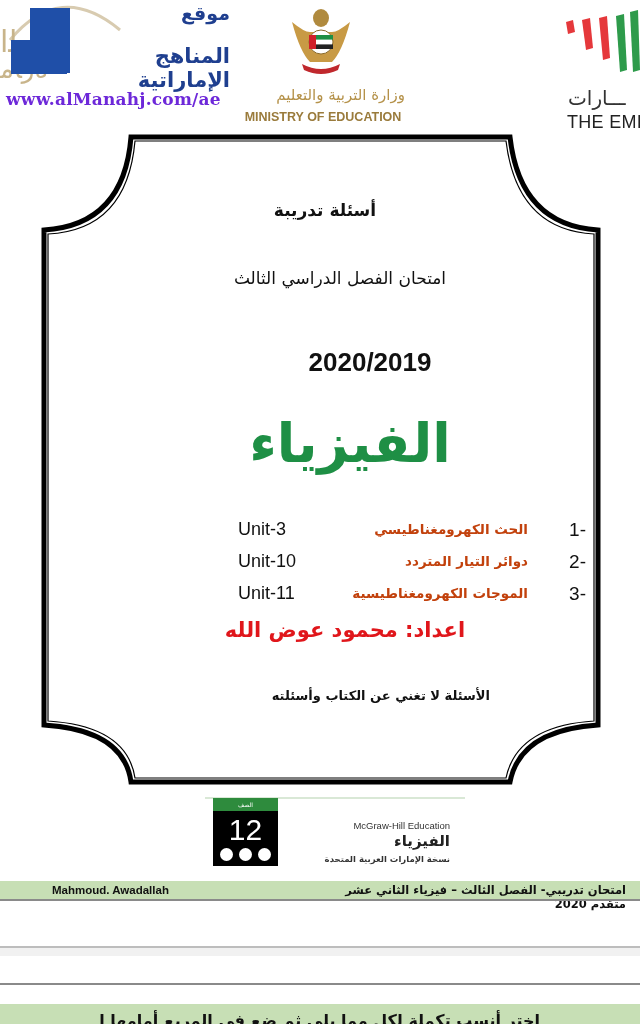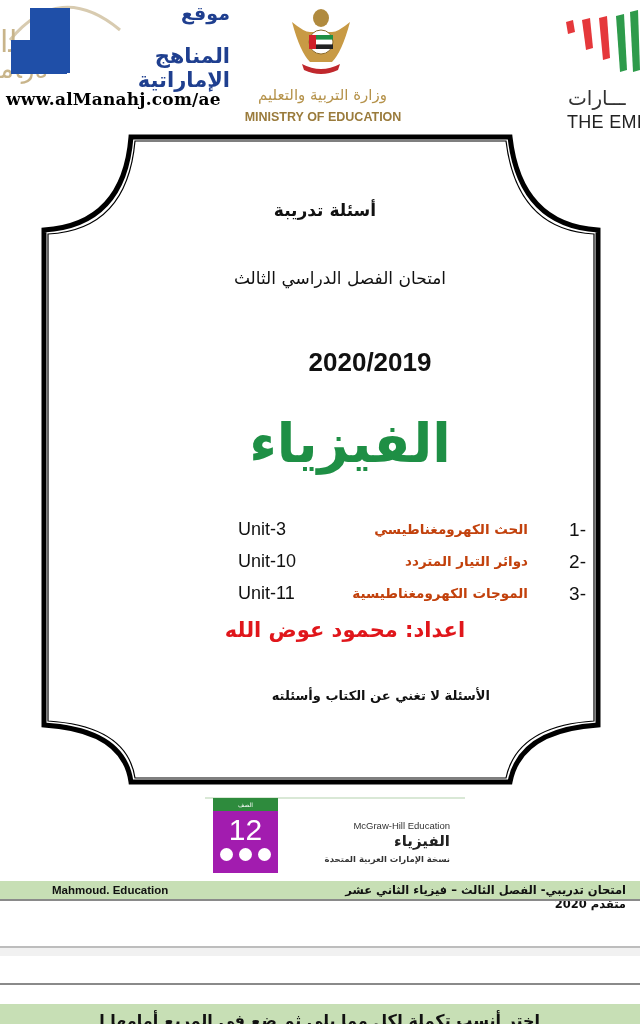--- a/index.html
+++ b/index.html
@@ -4,23 +4,23 @@
 <style>
   html, body { margin:0; padding:0; }
   body { width:640px; height:1024px; background:#ffffff; position:relative; overflow:hidden;
          font-family:"DejaVu Sans", sans-serif; }
   .abs { position:absolute; }
 
   
   .site-logo-bg { left:0; top:0; width:140px; height:90px; }
   .site-name-1 { left:90px; top:2px; width:140px; text-align:right; color:#1f3f8f; font-weight:bold; font-size:19px; direction:rtl; }
   .site-name-2 { left:70px; top:44px; width:160px; text-align:right; color:#1f3f8f; font-weight:bold; font-size:21px; direction:rtl; }
-  .site-url { left:6px; top:89px; color:#000000; font-family:"DejaVu Serif", serif; font-weight:bold; font-size:17px; letter-spacing:0.2px; }
+  .site-url { left:6px; top:89px; color:#6d28d9; font-family:"DejaVu Serif", serif; font-weight:bold; font-size:17px; letter-spacing:0.2px; }
   .moe-emblem { left:288px; top:2px; width:66px; height:74px; }
-  .moe-ar { left:240px; top:86px; width:165px; text-align:center; color:#b5924a; font-size:15px; direction:rtl; }
+  .moe-ar { left:240px; top:86px; width:165px; color:#b5924a; font-size:15px; direction:rtl; }
   .moe-en { left:238px; top:110px; width:170px; text-align:center; color:#9a7b3c; font-size:12.5px; font-family:"Liberation Sans", sans-serif; font-weight:bold; }
   .emirates-logo { left:560px; top:10px; width:80px; height:70px; }
   .emirates-ar { left:568px; top:86px; color:#333; font-size:20px; direction:rtl; }
   .emirates-en { left:567px; top:112px; color:#222; font-family:"Liberation Sans", sans-serif; font-size:18px; font-weight:normal; letter-spacing:0.3px; white-space:nowrap; }
 
   
   .frame { left:0; top:0; width:640px; height:1024px; pointer-events:none; }
 
   .title-1 { left:200px; top:200px; width:250px; text-align:center; direction:rtl; font-weight:bold; font-size:17px; color:#111; }
   .title-2 { left:180px; top:268px; width:320px; text-align:center; direction:rtl; font-weight:normal; font-size:17px; color:#111; }
@@ -32,21 +32,21 @@
   .unit-ar { position:absolute; right:62px; top:2px; direction:rtl; font-weight:bold; font-size:13.5px; color:#c2410c; }
   .unit-num { position:absolute; right:4px; top:0; font-family:"Liberation Sans", sans-serif; font-size:19px; color:#111; direction:ltr; }
 
   .author { left:220px; top:618px; width:250px; text-align:center; direction:rtl; font-weight:bold; font-size:21px; color:#e0161b; }
   .note { left:220px; top:688px; width:270px; direction:rtl; font-weight:bold; font-size:13px; color:#111; }
 
   
   .cover-line { left:205px; top:797px; width:260px; height:2px; background:#d9e8d6; }
   .grade-box { left:213px; top:798px; width:65px; height:68px; }
   .grade-top { height:13px; background:#2e8b3d; color:#fff; font-size:6px; text-align:center; line-height:13px; }
-  .grade-main { height:62px; background:#a21caf; position:relative; }
+  .grade-main { height:55px; background:#000000; position:relative; }
   .grade-num { position:absolute; left:0; width:65px; top:2px; text-align:center; color:#fff; font-family:"Liberation Sans", sans-serif; font-size:30px; }
   .dots { position:absolute; left:7px; top:37px; display:flex; gap:6px; }
   .dot { width:13px; height:13px; border-radius:50%; background:#fff; }
   .publisher { left:300px; top:820px; width:150px; text-align:right; font-family:"Liberation Sans", sans-serif; font-size:9.5px; color:#333; }
   .book-title { left:340px; top:832px; width:110px; text-align:right; direction:rtl; font-weight:bold; font-size:15px; color:#222; }
   .book-edition { left:300px; top:854px; width:150px; text-align:right; direction:rtl; font-size:8.5px; font-weight:bold; color:#333; }
 
   
   .band { left:0; width:640px; background:#c7dfb5; }
   .band-1 { top:881px; height:20px; }
@@ -135,20 +135,20 @@
         <div class="dot"></div>
         <div class="dot"></div>
     </div>
   </div>
 </div>
 <div class="abs publisher">McGraw-Hill Education</div>
 <div class="abs book-title">الفيزياء</div>
 <div class="abs book-edition">نسخة الإمارات العربية المتحدة</div>
 
 <div class="abs band band-1"></div>
-<div class="abs author-en">Mahmoud. Education</div>
+<div class="abs author-en">Mahmoud. Awadallah</div>
 <div class="abs band-title">امتحان تدريبي- الفصل الثالث – فيزياء الثاني عشر متقدم 2020</div>
 <div class="abs rule rule-1"></div>
 <div class="abs rule rule-2"></div>
 <div class="abs rule rule-2b"></div>
 <div class="abs rule rule-3"></div>
 <div class="abs band band-2"></div>
 <div class="abs instruction">اختر أنسب تكملة لكل مما يلي ثم ضع في المربع أمامها إشارة (✓)</div>
 
 </body></html>

